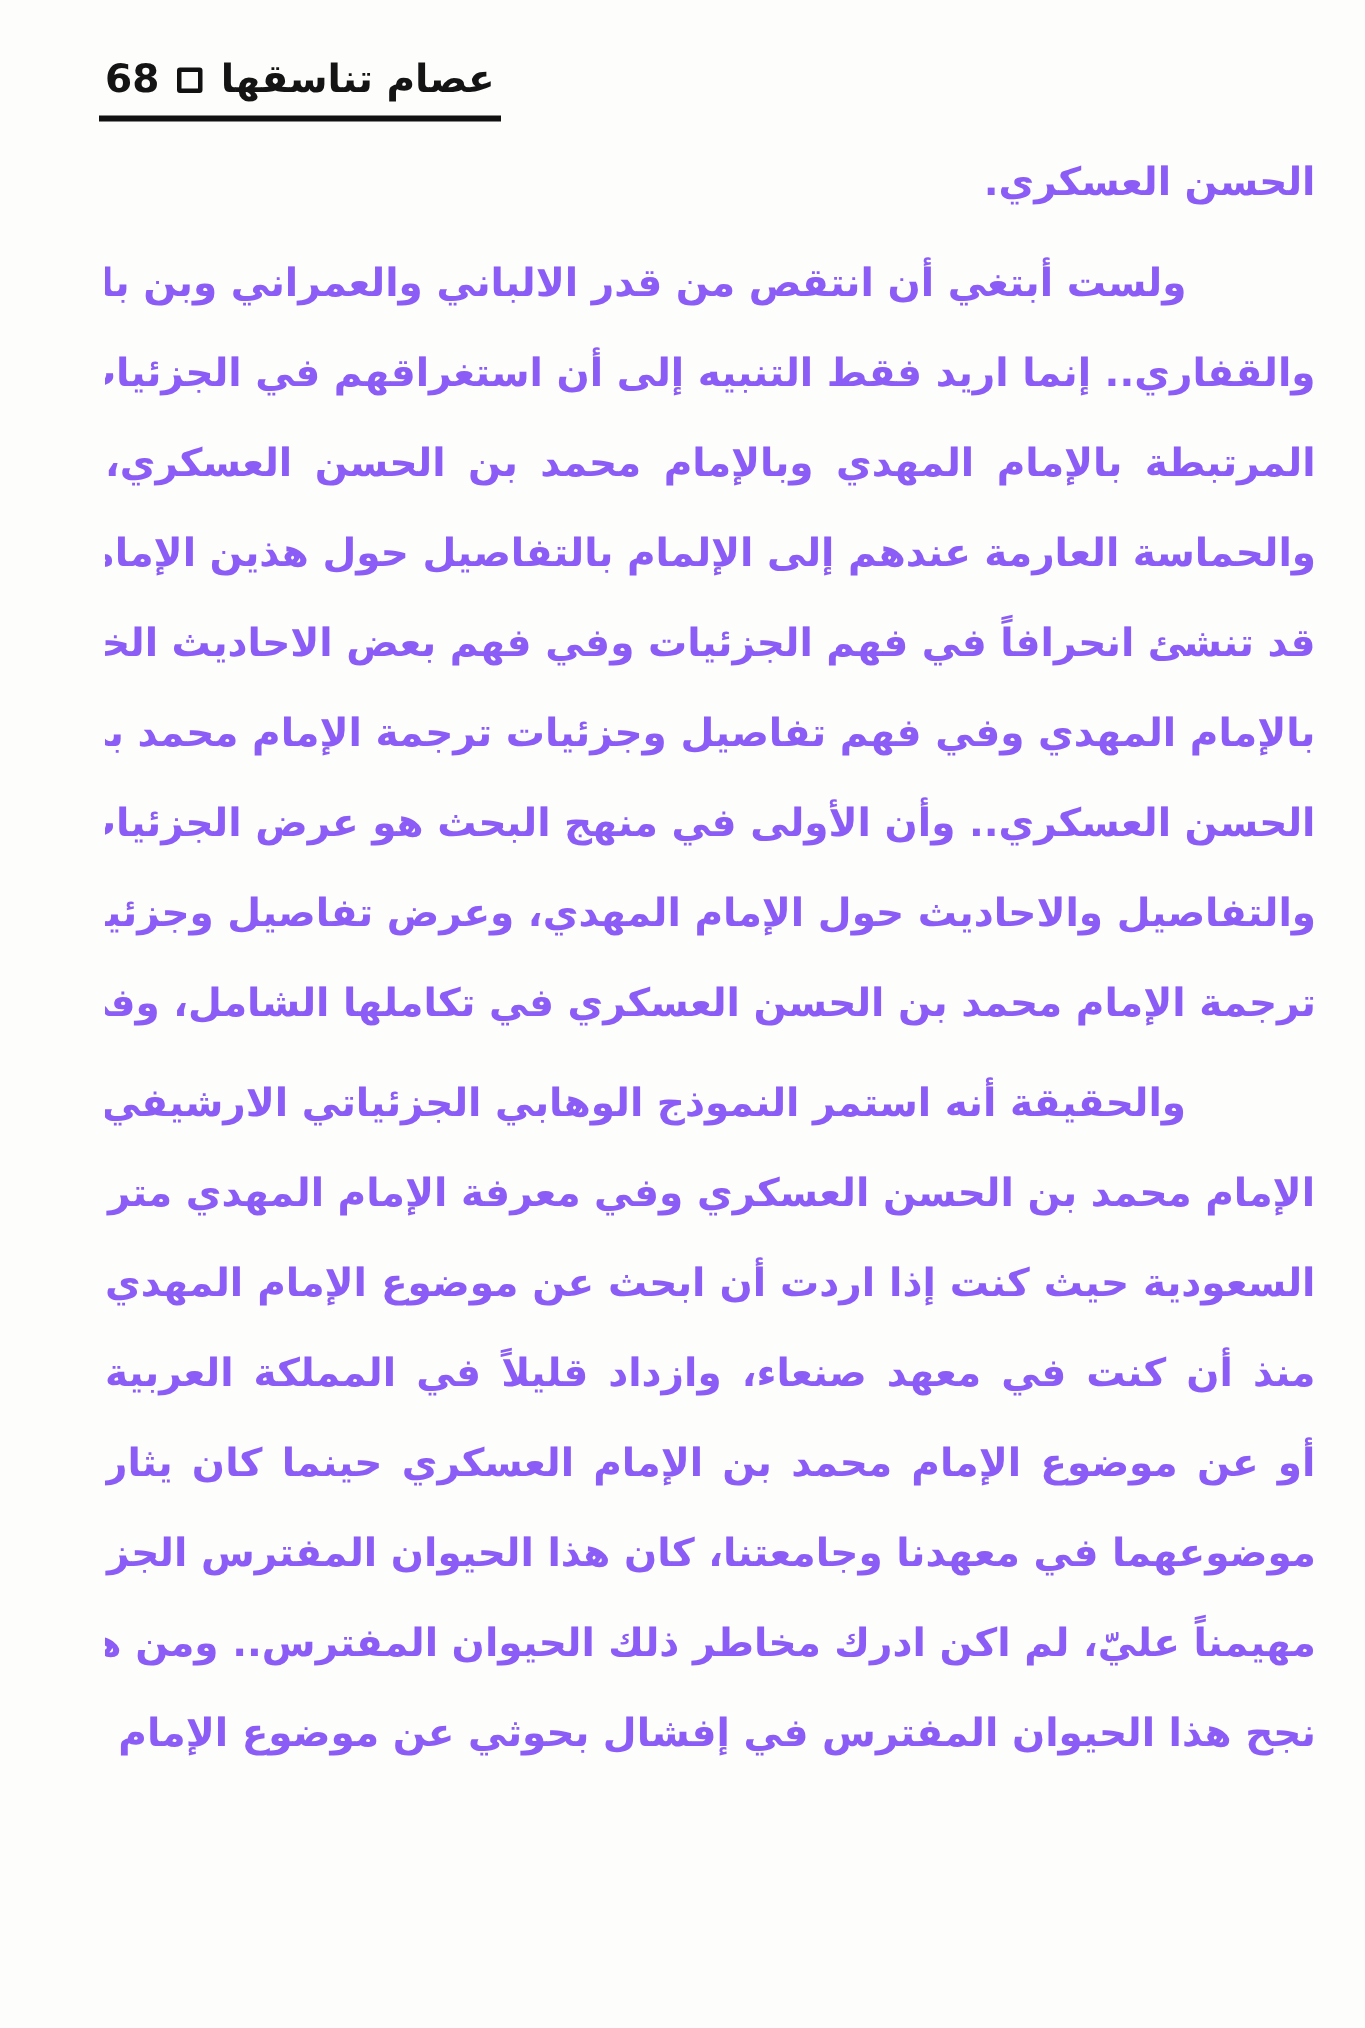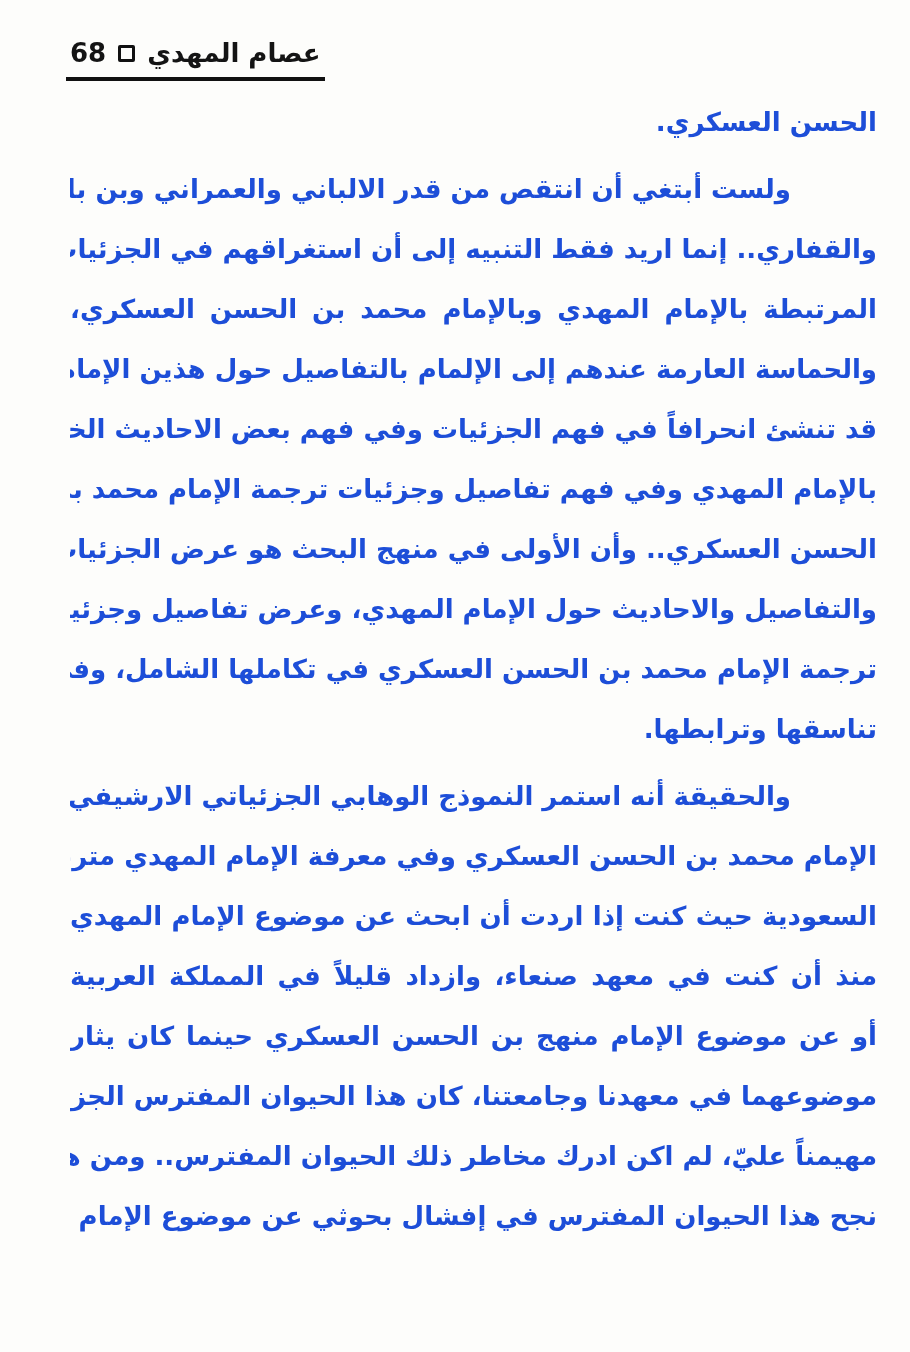--- a/index.html
+++ b/index.html
@@ -41,21 +41,21 @@
   }
   
   .text-block {
     position: absolute;
     top: 92px;
     right: 33px;
     left: 70px;
     direction: rtl;
     font-size: 26px;
     font-weight: 700;
-    color: #1d4ed8;
+    color: #8b5cf6;
   }
   .para { margin: 0; padding: 0; }
   .para + .para { margin-top: 7px; }
   .ln {
     height: 60px;
     line-height: 60px;
     white-space: nowrap;
     text-align: justify;
     text-align-last: justify;
     overflow: hidden;
@@ -65,49 +65,48 @@
     text-align: right;
     text-align-last: right;
   }
 </style>
 </head>
 <body>
 
 <div class="page">
 
   <div class="running-head">
-    <span>عصام المهدي</span>
+    <span>عصام تناسقها</span>
     <span class="sq-icon"></span>
     <span>68</span>
   </div>
 
   <div class="text-block">
 
     <div class="para">
       <div class="ln ln-end">الحسن العسكري.</div>
     </div>
 
     <div class="para">
       <div class="ln ln-first">ولست أبتغي أن انتقص من قدر الالباني والعمراني وبن باز</div>
       <div class="ln">والقفاري.. إنما اريد فقط التنبيه إلى أن استغراقهم في الجزئيات</div>
       <div class="ln">المرتبطة بالإمام المهدي وبالإمام محمد بن الحسن العسكري،</div>
       <div class="ln">والحماسة العارمة عندهم إلى الإلمام بالتفاصيل حول هذين الإمامين،</div>
       <div class="ln">قد تنشئ انحرافاً في فهم الجزئيات وفي فهم بعض الاحاديث الخاصة</div>
       <div class="ln">بالإمام المهدي وفي فهم تفاصيل وجزئيات ترجمة الإمام محمد بن</div>
       <div class="ln">الحسن العسكري.. وأن الأولى في منهج البحث هو عرض الجزئيات</div>
       <div class="ln">والتفاصيل والاحاديث حول الإمام المهدي، وعرض تفاصيل وجزئيات</div>
       <div class="ln">ترجمة الإمام محمد بن الحسن العسكري في تكاملها الشامل، وفي</div>
-      <div class="ln ln-end">تناسقها وترابطها.</div>
     </div>
 
     <div class="para">
       <div class="ln ln-first">والحقيقة أنه استمر النموذج الوهابي الجزئياتي الارشيفي في معرفة</div>
       <div class="ln">الإمام محمد بن الحسن العسكري وفي معرفة الإمام المهدي متربصاً بي</div>
       <div class="ln">السعودية حيث كنت إذا اردت أن ابحث عن موضوع الإمام المهدي</div>
       <div class="ln">منذ أن كنت في معهد صنعاء، وازداد قليلاً في المملكة العربية</div>
-      <div class="ln">أو عن موضوع الإمام منهج بن الحسن العسكري حينما كان يثار</div>
+      <div class="ln">أو عن موضوع الإمام محمد بن الإمام العسكري حينما كان يثار</div>
       <div class="ln">موضوعهما في معهدنا وجامعتنا، كان هذا الحيوان المفترس الجزئياتي</div>
       <div class="ln">مهيمناً عليّ، لم اكن ادرك مخاطر ذلك الحيوان المفترس.. ومن هنا</div>
       <div class="ln">نجح هذا الحيوان المفترس في إفشال بحوثي عن موضوع الإمام محمد</div>
     </div>
 
   </div>
 </div>
 
 </body></html>

